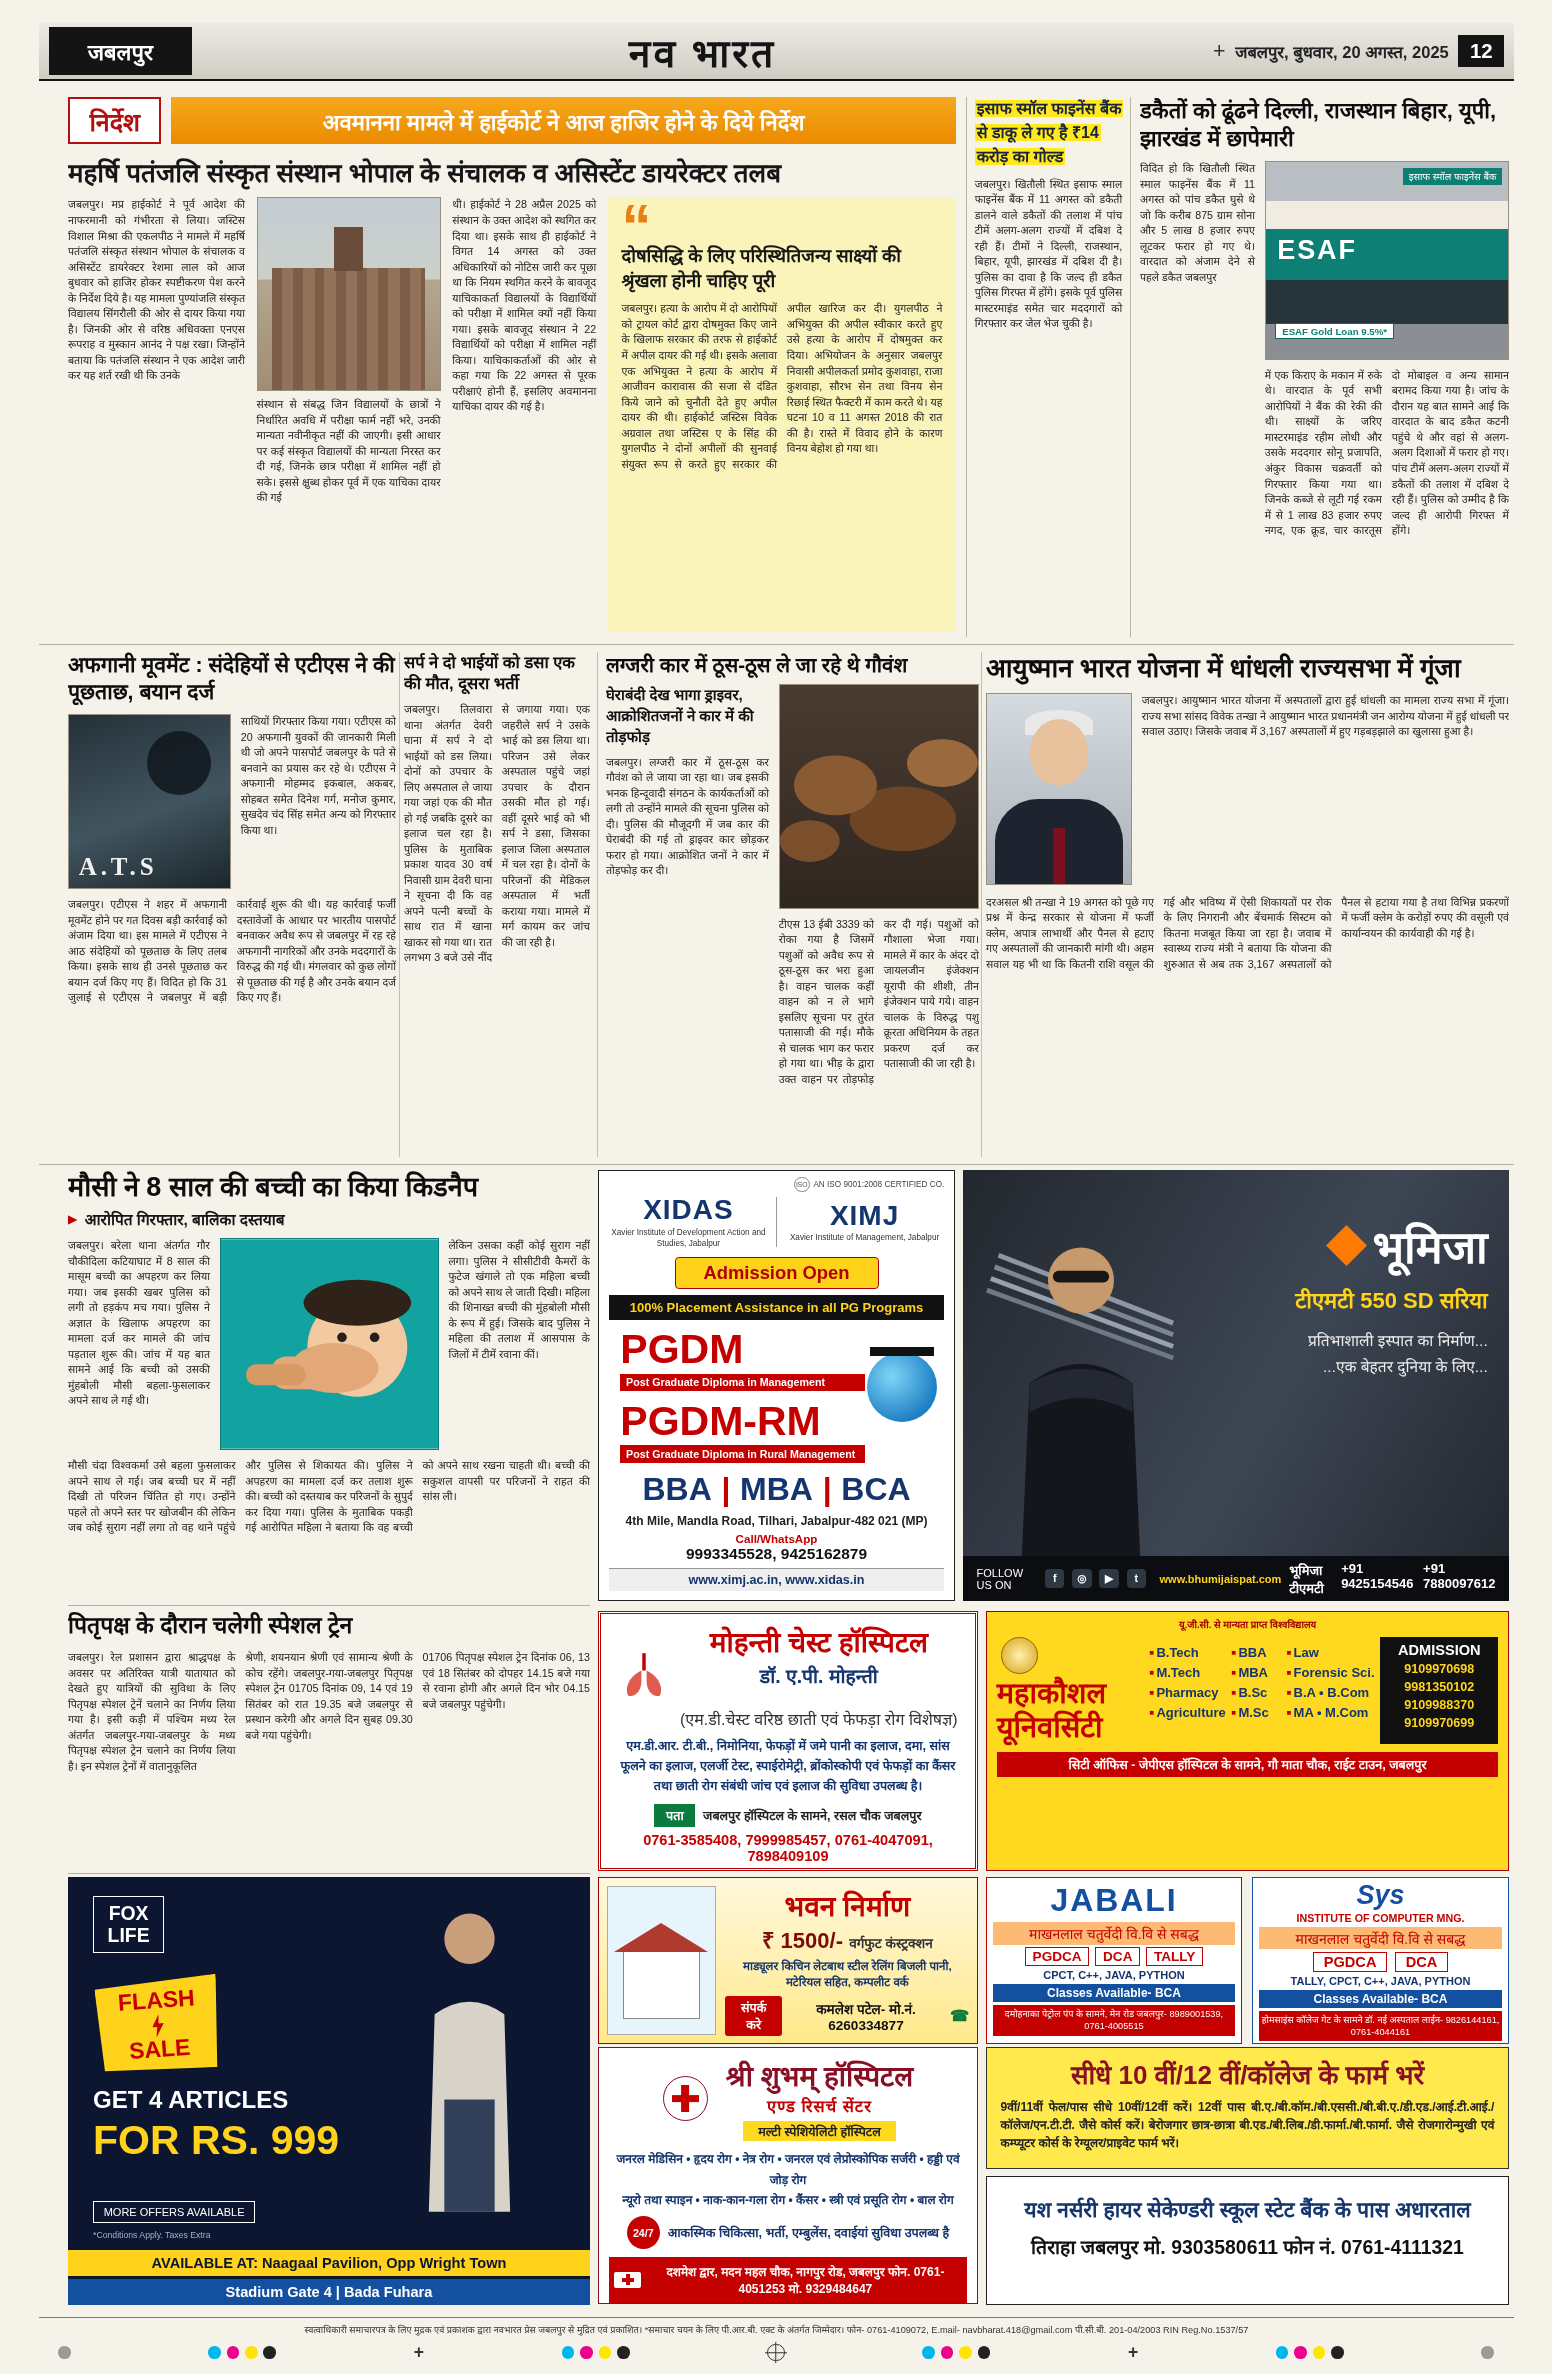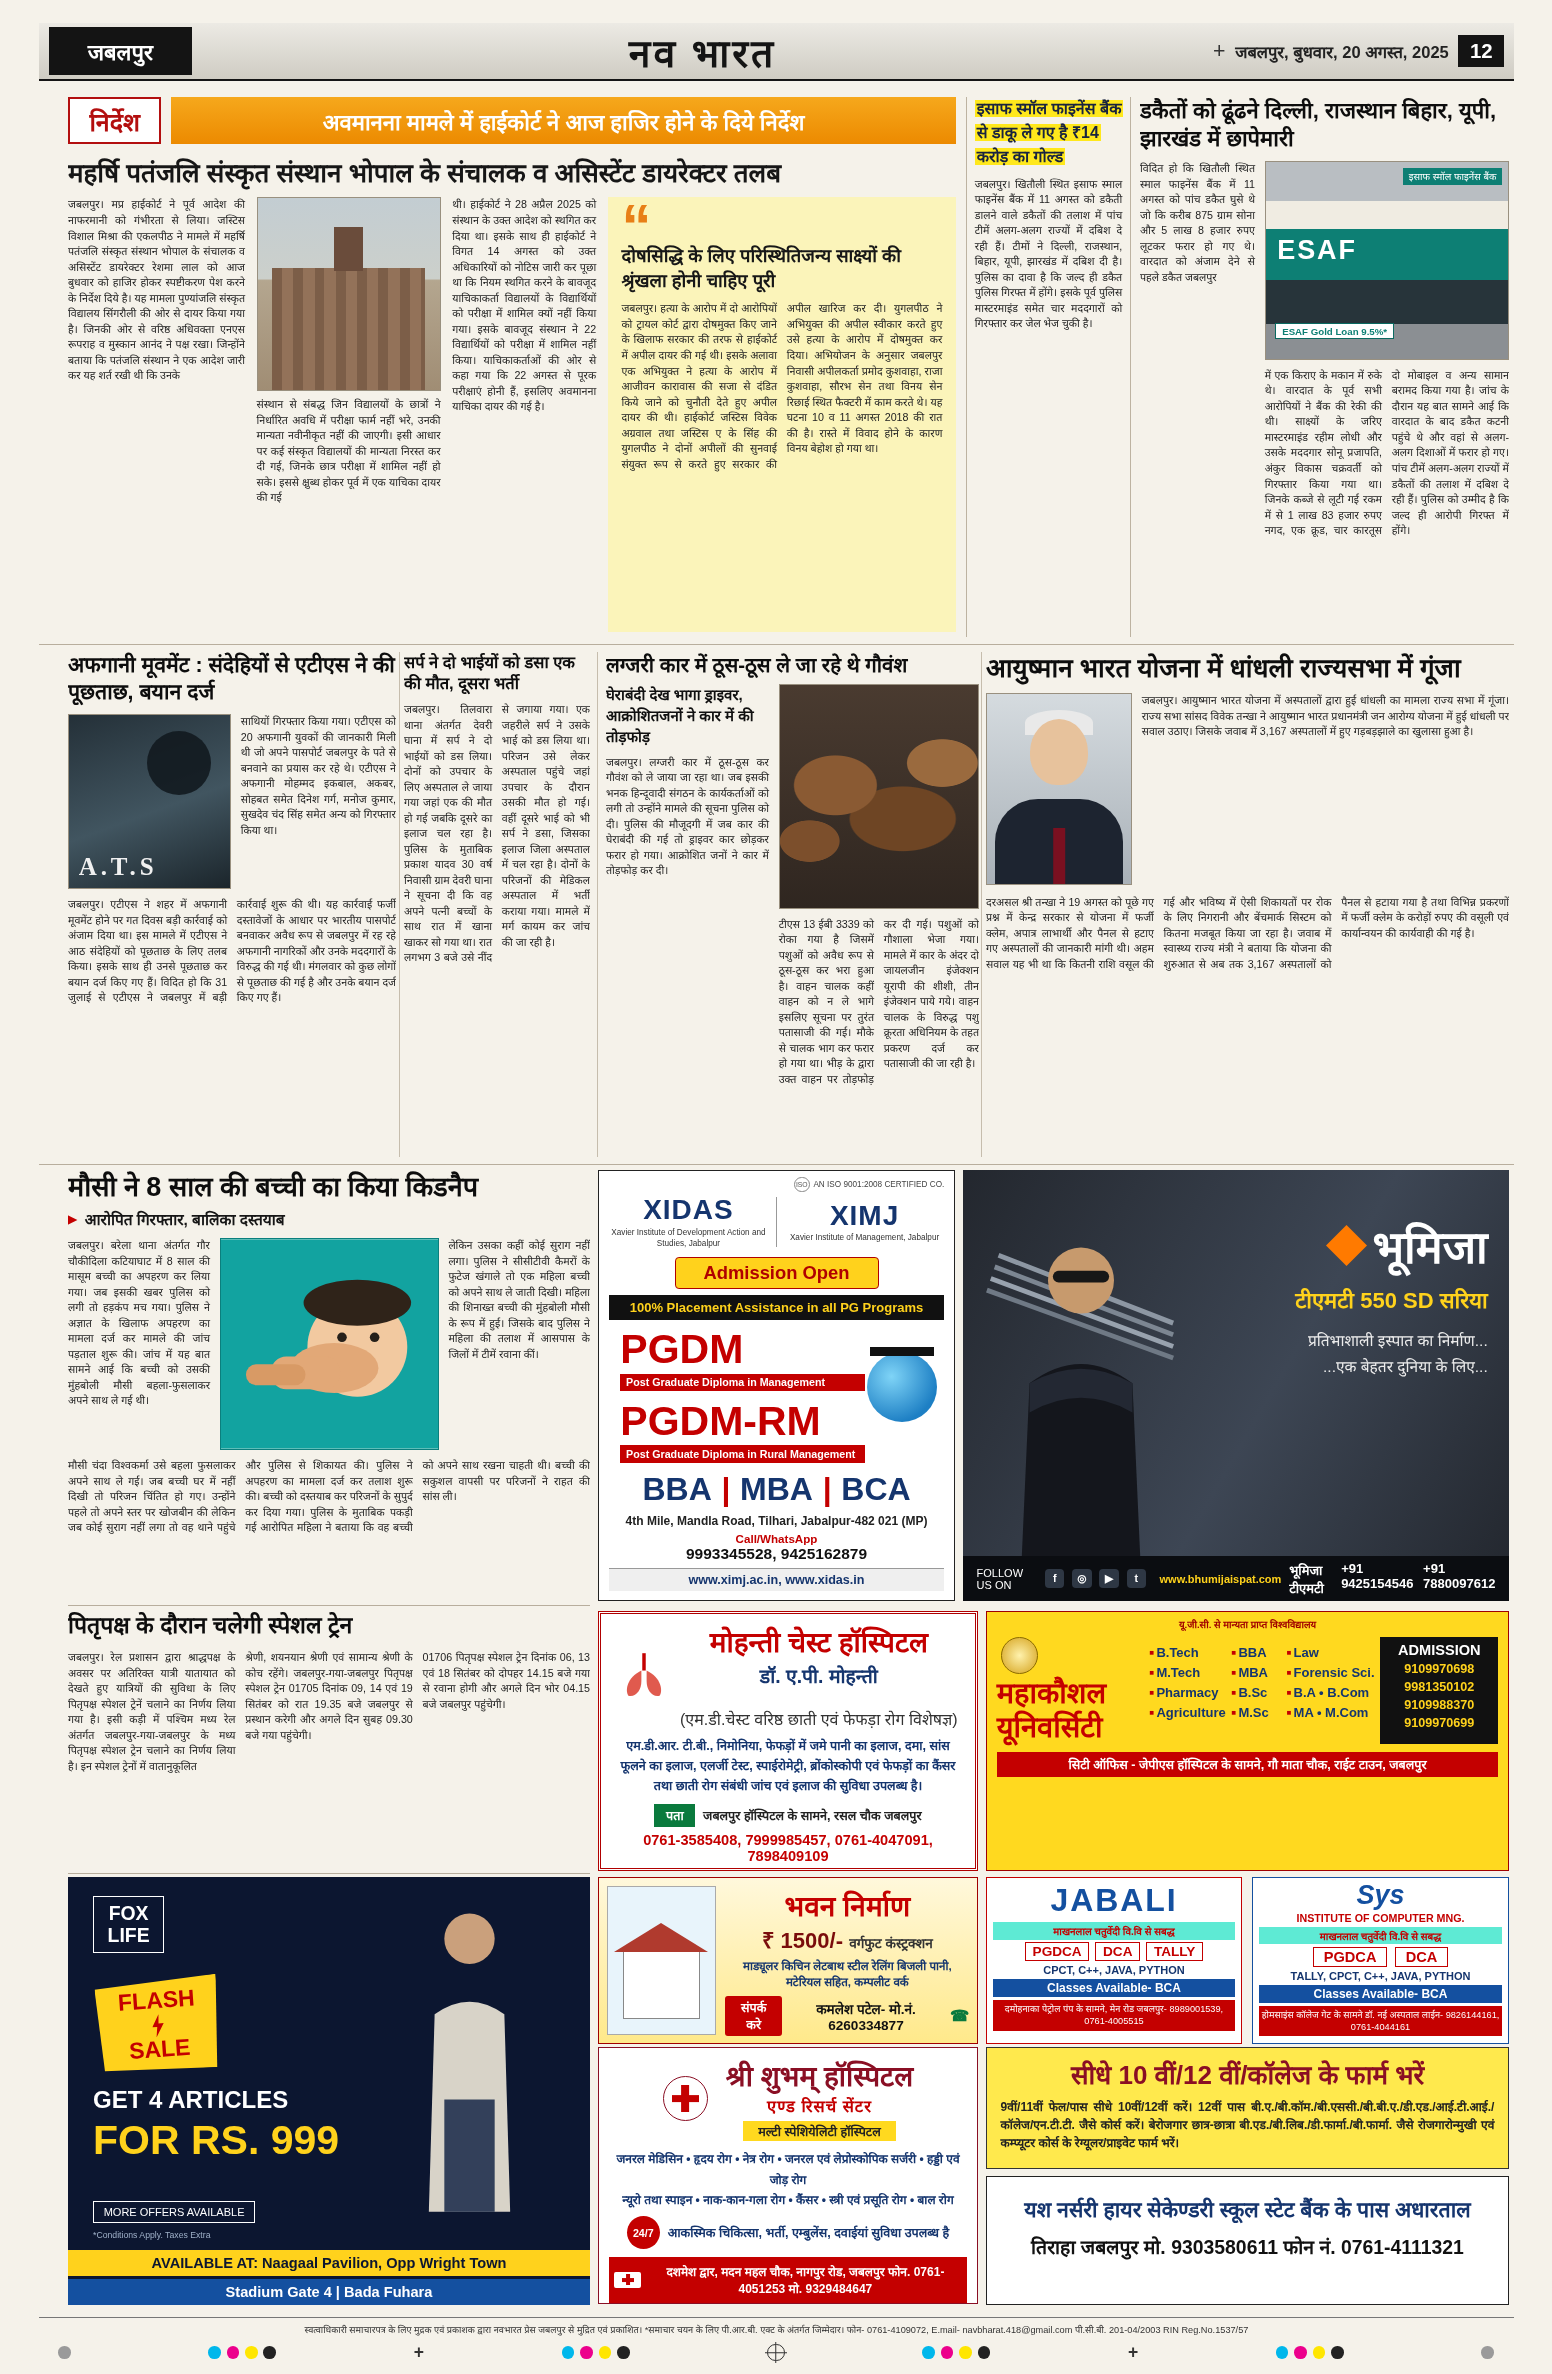--- a/index.html
+++ b/index.html
@@ -231,21 +231,21 @@
   .bn-unit { font-size:13.6px; color:#333; font-weight:700; }
   .bn-desc { font-size:11.6px; color:#15356e; font-weight:700; margin-top:3.9px; line-height:1.4; }
   .bn-foot { display:flex; align-items:center; justify-content:center; gap:7.8px; margin-top:5.8px; }
   .bn-contact { background:#c40000; color:#fff; font-weight:800; font-size:12.6px; padding:2.9px 9.7px; border-radius:2.9px; }
   .bn-person { font-weight:800; font-size:13.6px; color:#111; }
   .wa { color:#0a7a3d; font-size:15.5px; font-weight:800; }
 
   #ad-jabali { left:986px; top:1877px; width:256px; height:167px; background:#fff; border:1.9px solid #c40000;
                text-align:center; padding:3.9px 5.8px; display:flex; flex-direction:column; gap:2.9px; }
   .jb-name { font-size:32px; font-weight:800; color:#1450a0; letter-spacing:1.9px; }
-  .jb-affil { background:#5eead4; color:#c40000; font-weight:700; font-size:10px; padding:1.9px 0; }
+  .jb-affil { background:#fdba74; color:#c40000; font-weight:400; font-size:14px; padding:1.9px 0; }
   .jb-courses { display:flex; justify-content:center; gap:5.8px; font-weight:800; color:#c40000; font-size:13.6px; }
   .jb-courses span { border:1.5px solid #c40000; padding:1px 6.8px; }
   .jb-list { font-size:11px; font-weight:700; color:#15356e; }
   .jb-bca { background:#1450a0; color:#fff; font-size:12px; font-weight:800; padding:1.9px 0; }
   .jb-addr { background:#c40000; color:#fff; font-size:9.2px; padding:2.9px 1.9px; line-height:1.35; }
 
   #ad-sys { left:1252px; top:1877px; width:257px; height:167px; background:#fff; border:1.9px solid #1450a0;
             text-align:center; padding:3.9px 5.8px; display:flex; flex-direction:column; gap:2.9px; }
   .sy-name { font-size:27px; font-weight:800; color:#1450a0; font-style:italic; line-height:1; }
   .sy-inst { font-size:10.7px; font-weight:800; color:#c40000; }

